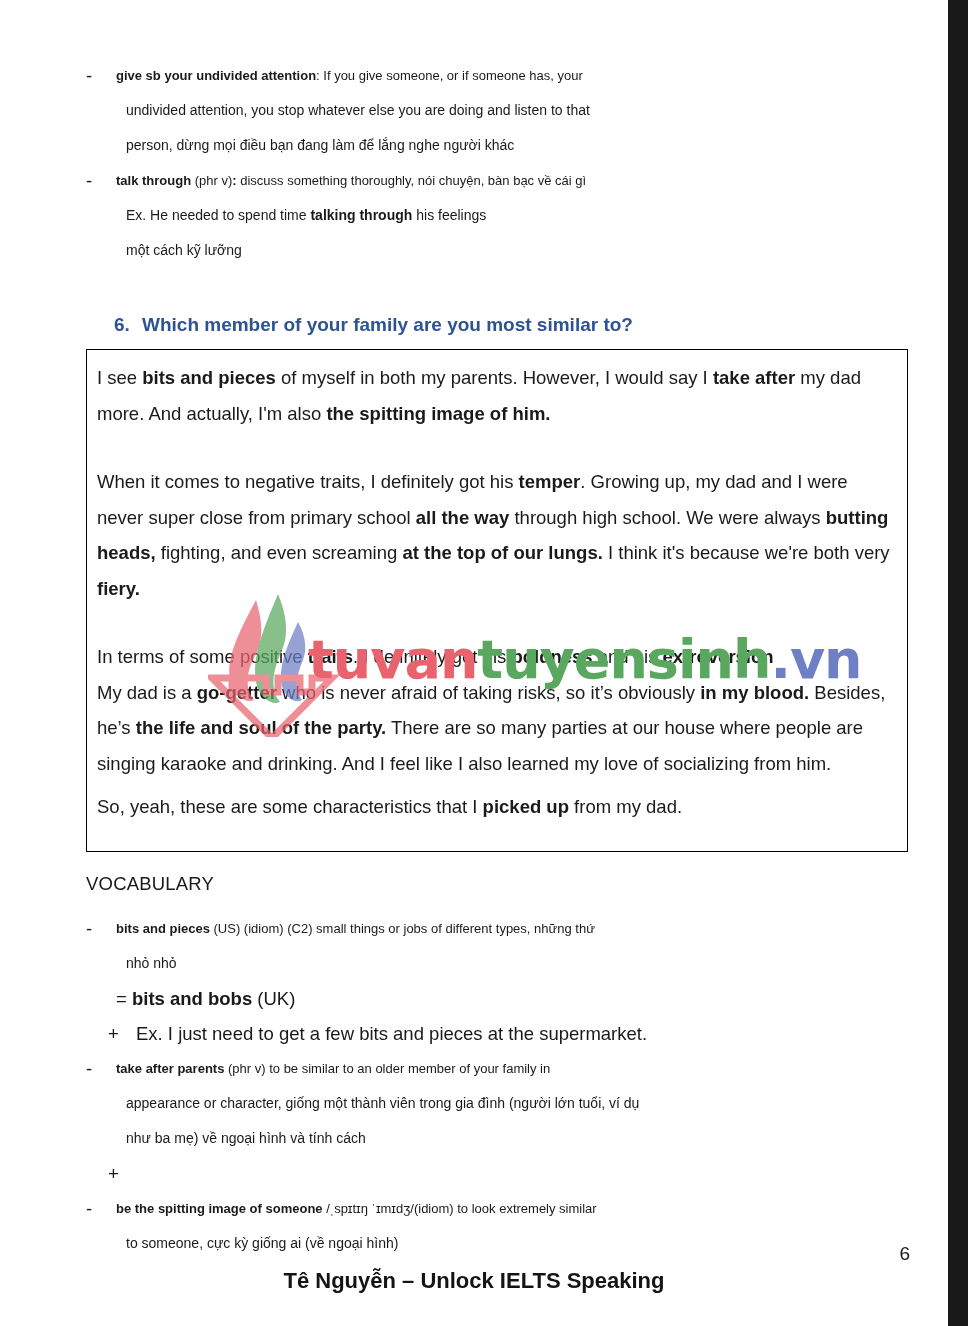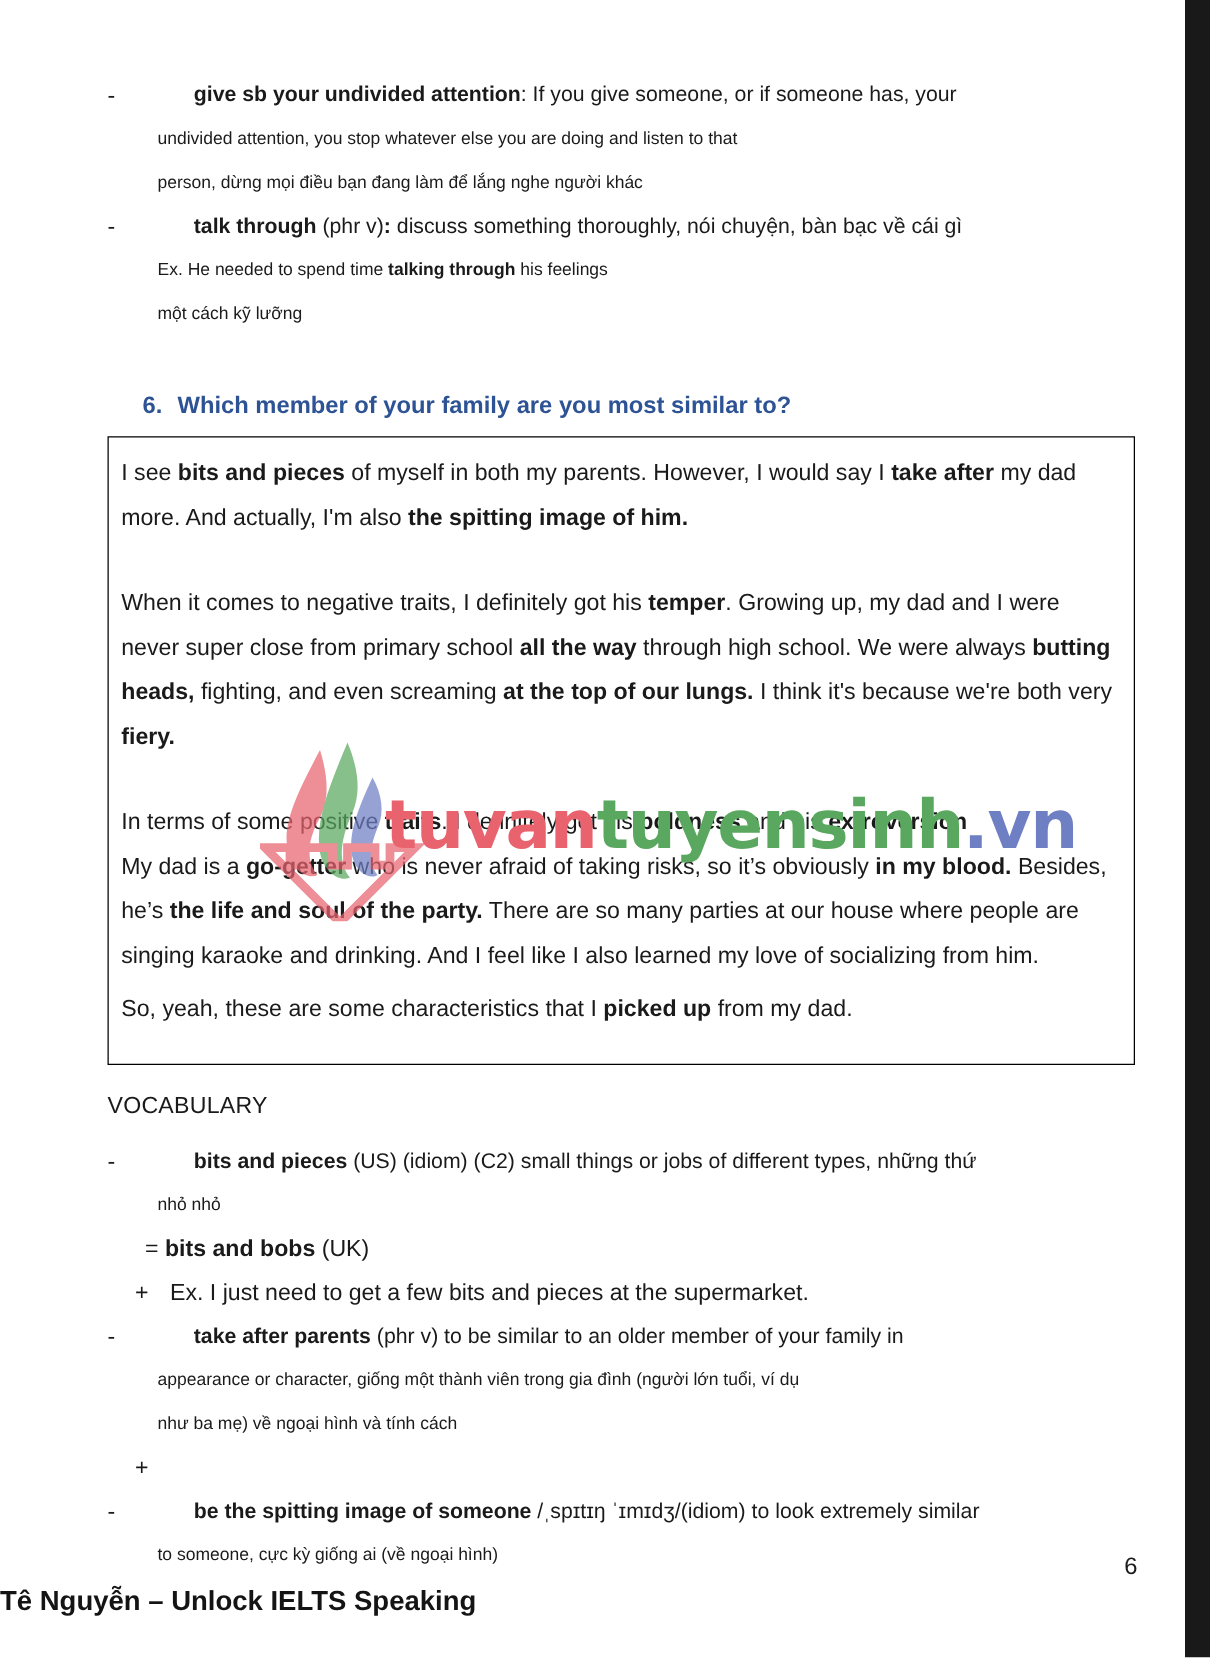--- a/index.html
+++ b/index.html
@@ -51,23 +51,22 @@
   }
   .bullet-mark {
     width: 30px;
     flex: 0 0 30px;
     text-align: left;
     font-size: 18.5px;
     line-height: 35px;
   }
   .bullet-body {
     flex: 1 1 auto;
-    font-size: 17px;
-    line-height: 35px;
-    margin-left: 39px;
+    font-size: 13px;
+    line-height: 35px;
   }
   .cont-line {
     margin-left: 40px;
     font-size: 14px;
     line-height: 35px;
   }
   .cont-line-narrow {
     margin-left: 30px;
     font-size: 18.5px;
     line-height: 35px;
@@ -134,21 +133,21 @@
     right: 38px;
     top: 1243px;
     font-size: 19px;
     color: #1a1a1a;
   }
   .footer-title {
     position: absolute;
     left: 0;
     top: 1268px;
     width: 948px;
-    text-align: left;
+    text-align: center;
     font-weight: bold;
     font-size: 22px;
     color: #141414;
   }
 
   
   .watermark {
     position: absolute;
     left: 208px;
     top: 592px;

